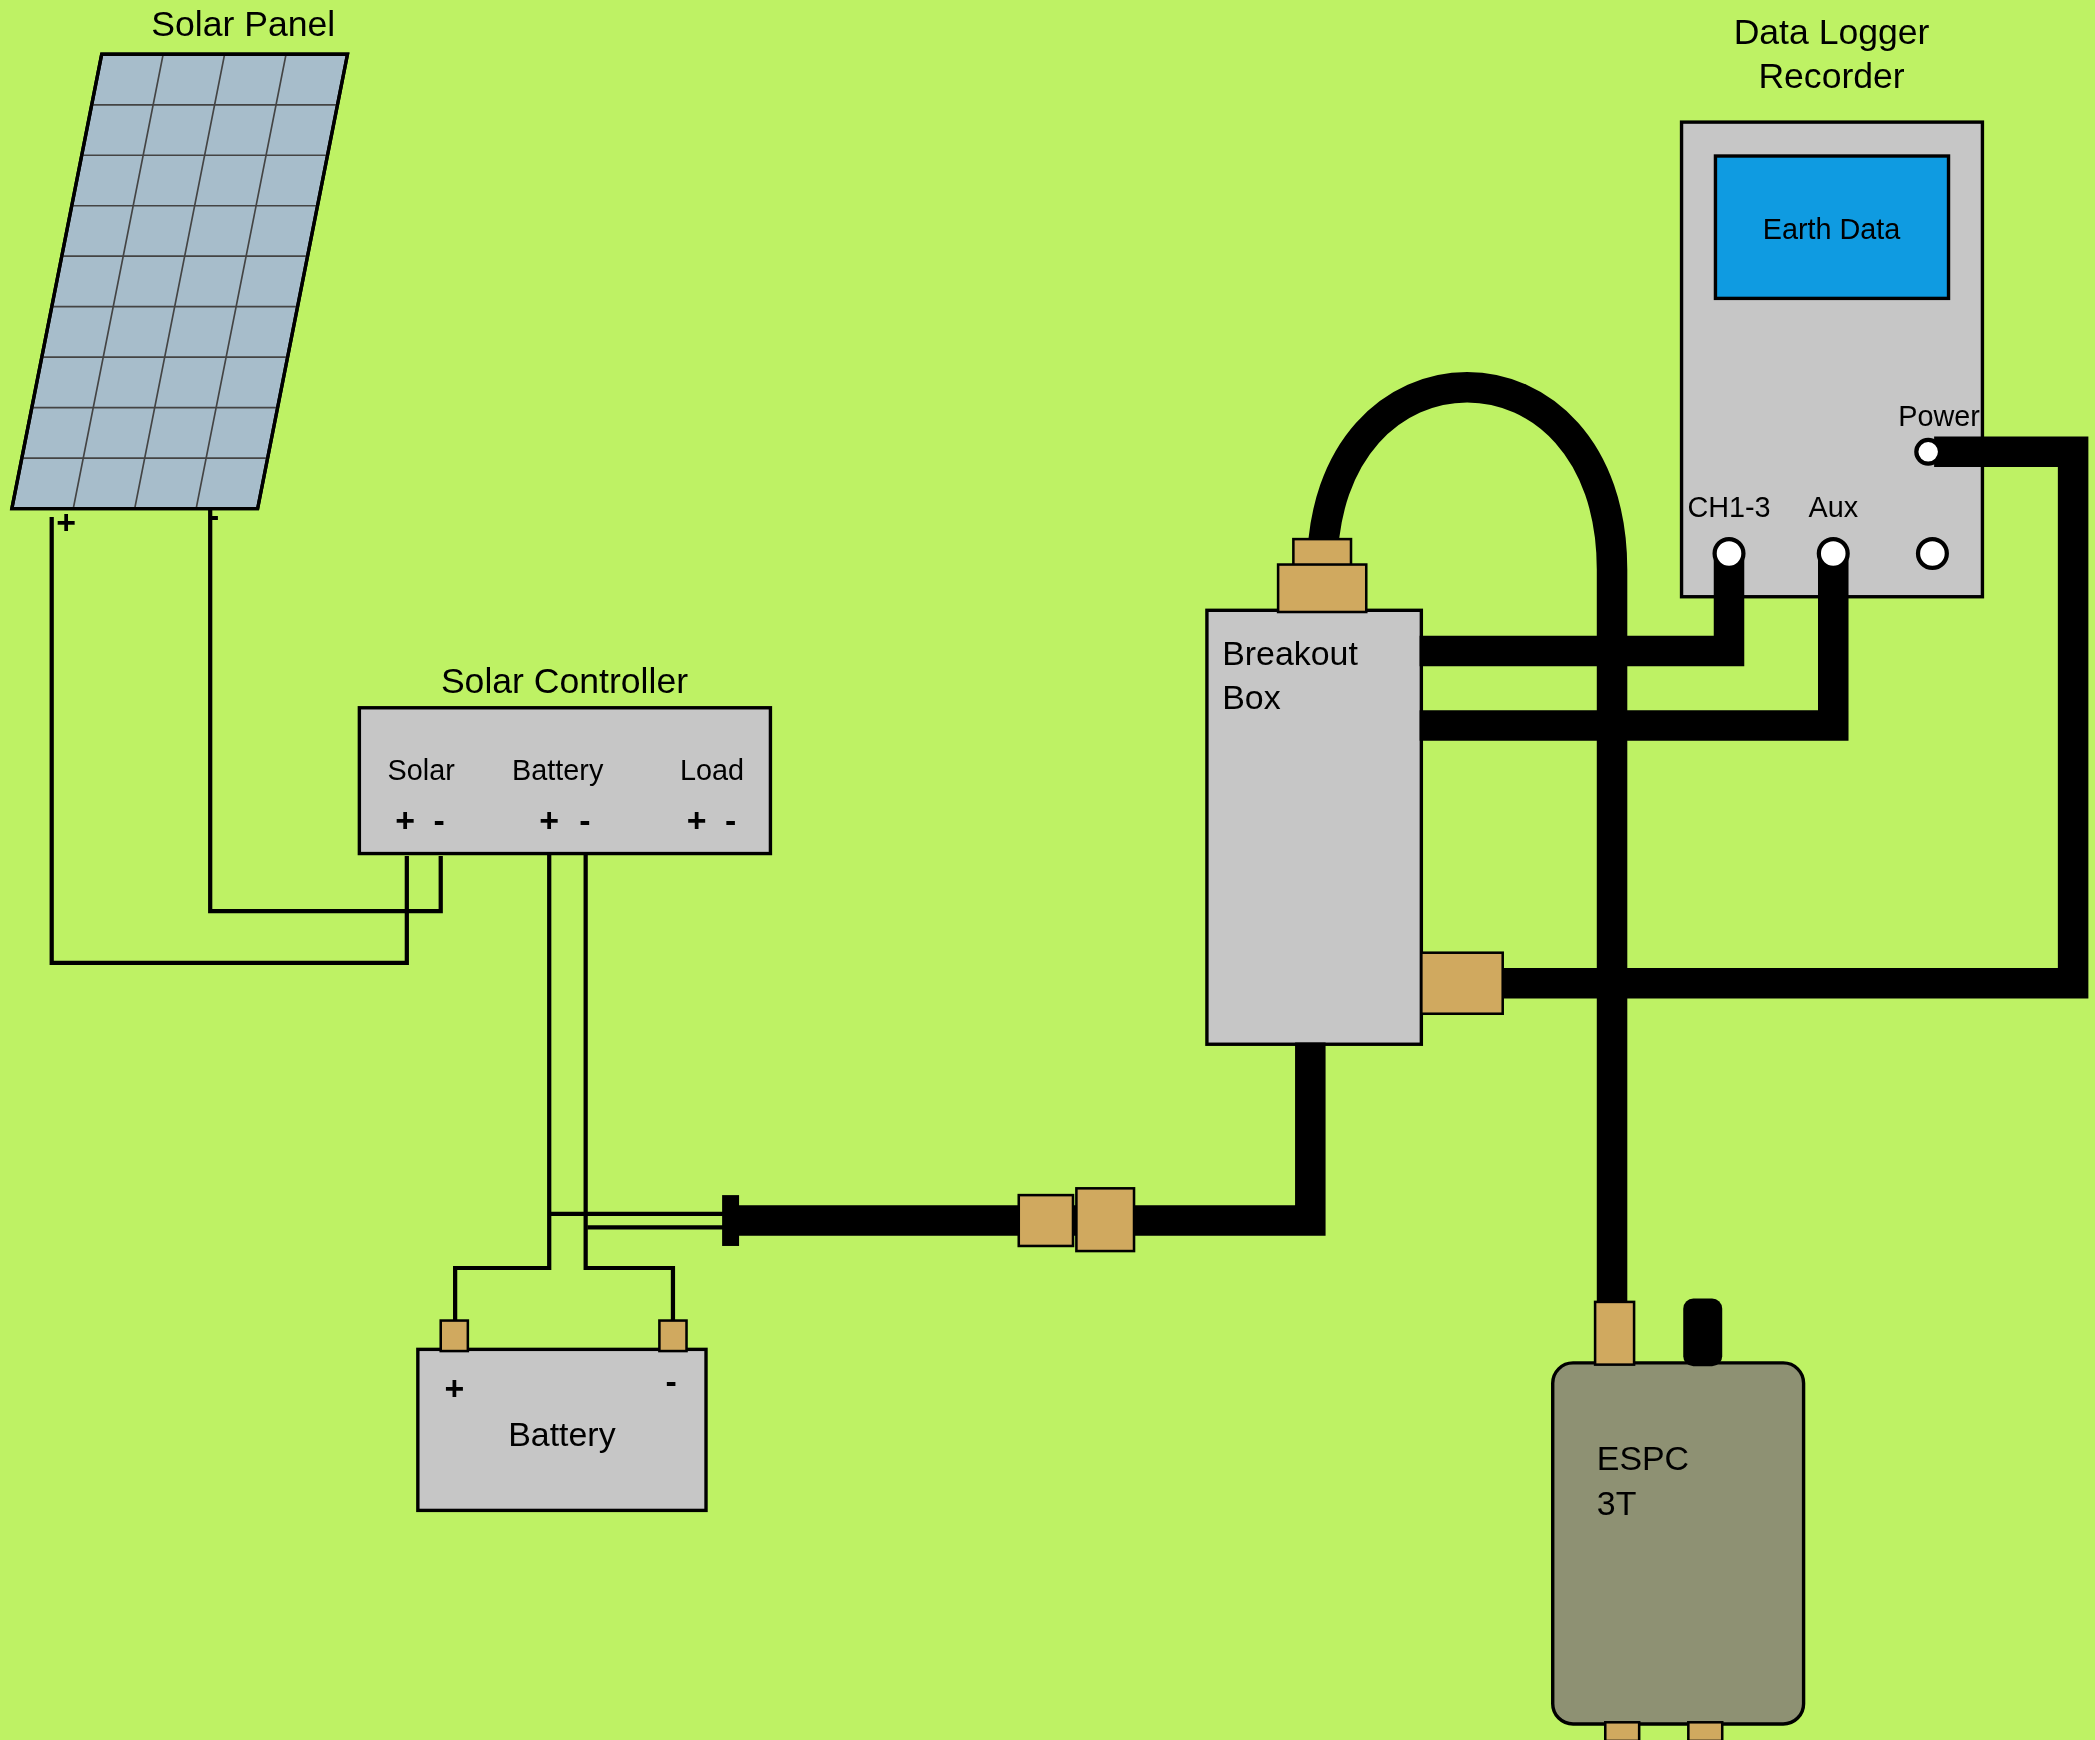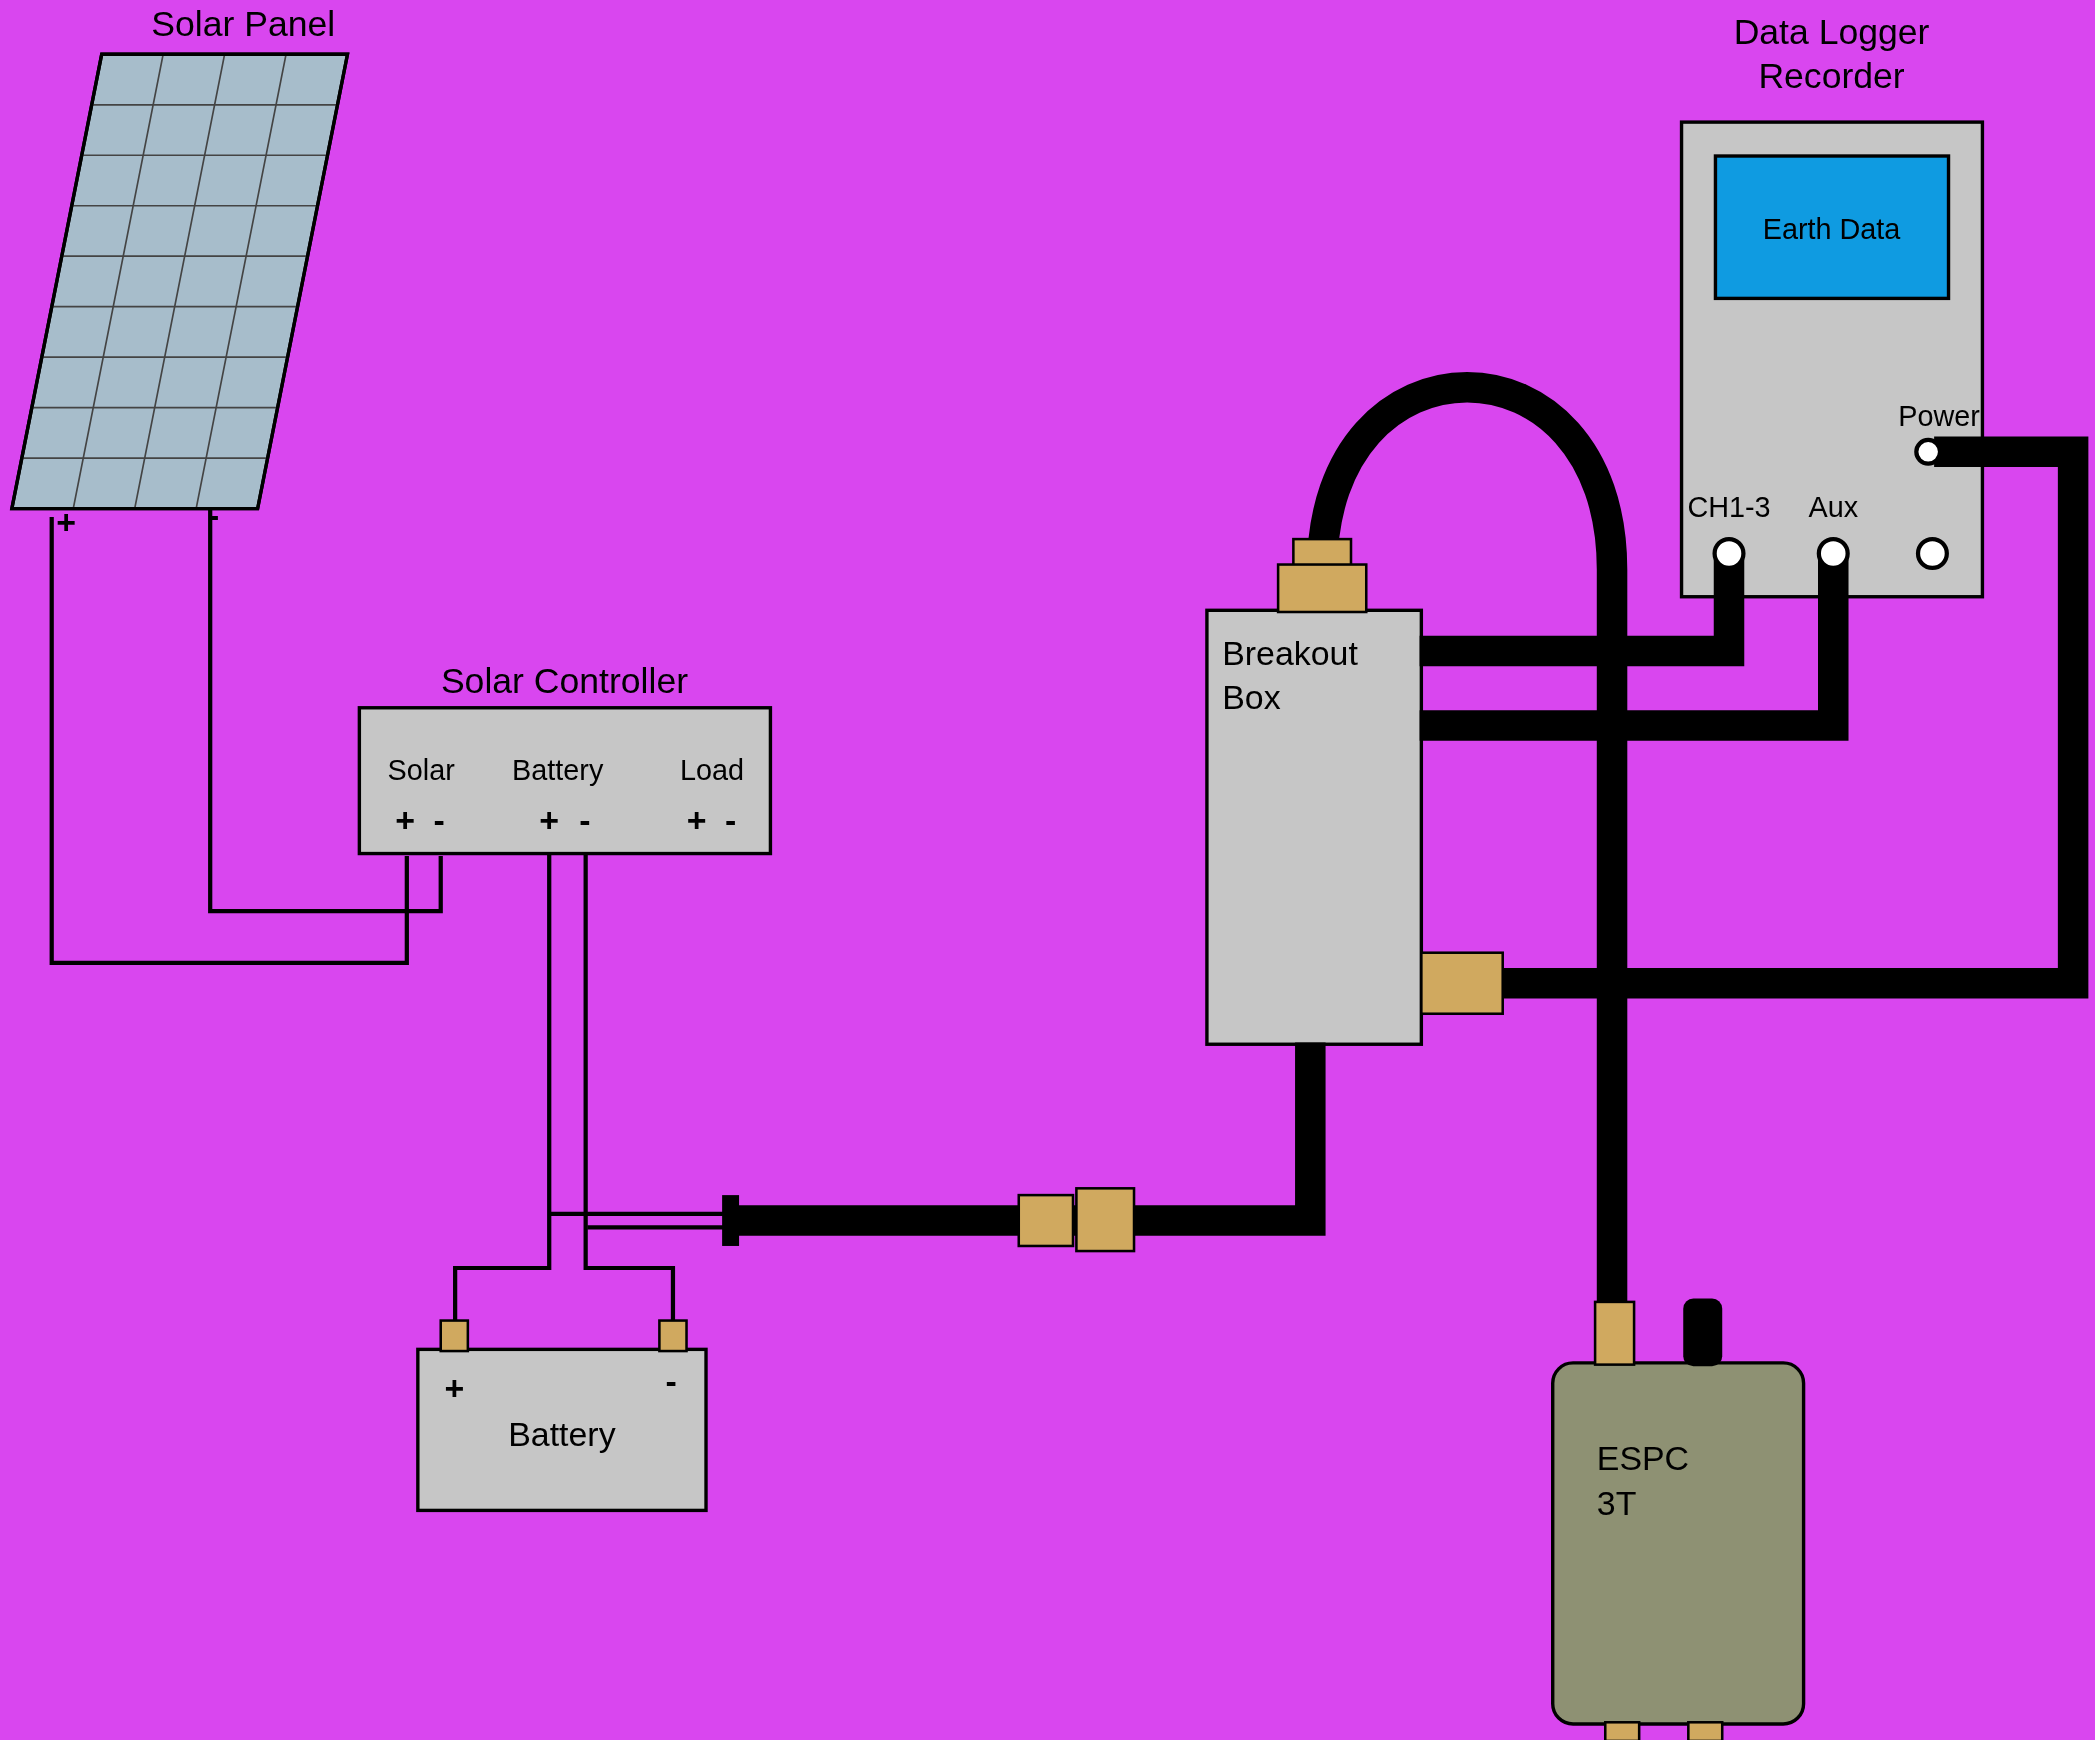--- a/index.html
+++ b/index.html
@@ -1,16 +1,16 @@
 <!DOCTYPE html>
 <html style="font-size:13.6px"><head>
 <meta charset="utf-8">
 <style>
   html,body{margin:0;padding:0;background:#ffffff;}
-  #canvas{position:relative;width:2096px;height:1741px;background:#d946ef;font-family:"Liberation Sans",sans-serif;}
+  #canvas{position:relative;width:2096px;height:1741px;background:#bef264;font-family:"Liberation Sans",sans-serif;}
   svg{position:absolute;left:0;top:0;}
   .wire{stroke:#000;stroke-width:5;fill:none;}
   .cable{stroke:#000;stroke-width:36;fill:none;stroke-linejoin:miter;stroke-linecap:butt;}
   .boxstroke{stroke:#000;stroke-width:4;}
   .connector{stroke:#000;stroke-width:3;}
   .grid{stroke:#444;stroke-width:2;fill:none;}
   .port{fill:#fff;stroke:#000;stroke-width:5;}
   text{fill:#000;font-family:"Liberation Sans",sans-serif;}
   .t-title{font-size:42px;}
   .t-label{font-size:40px;}

